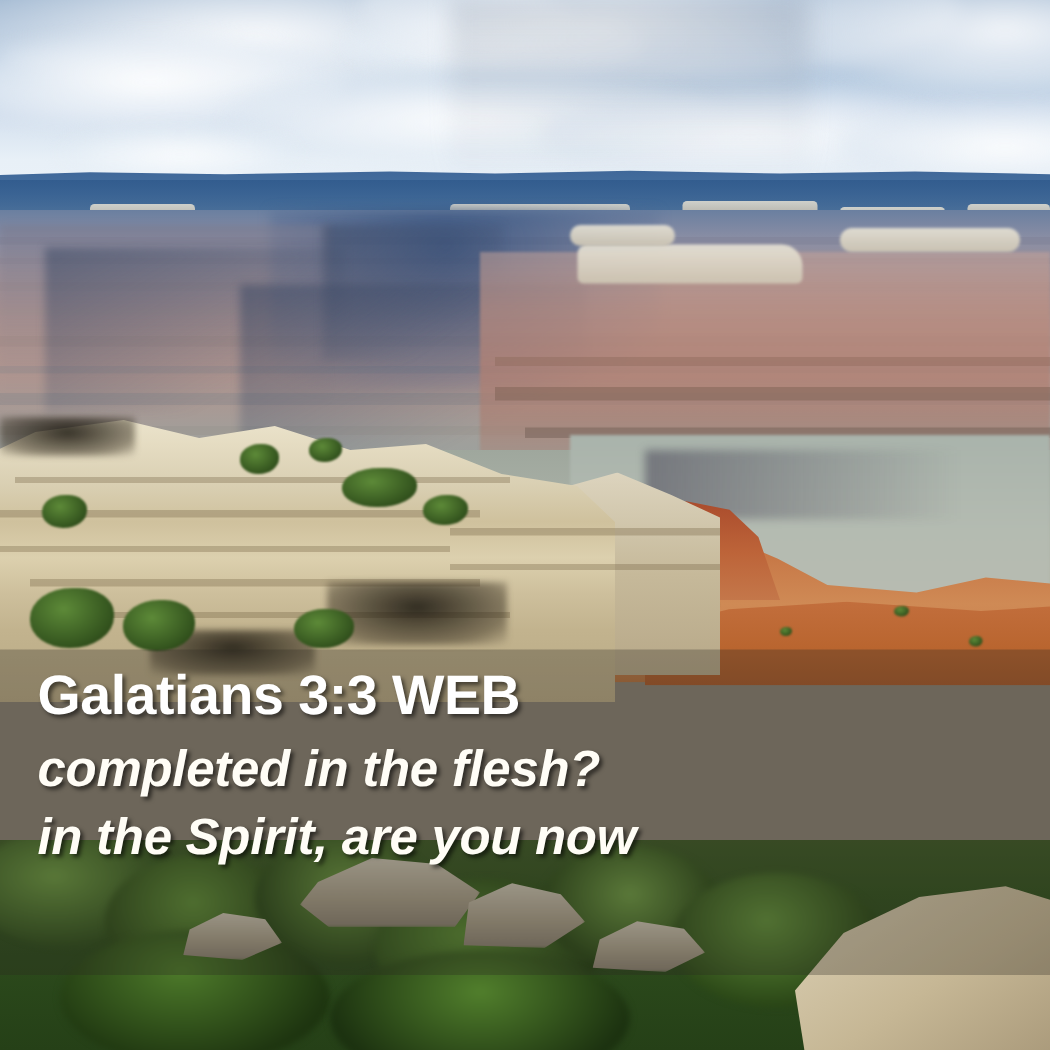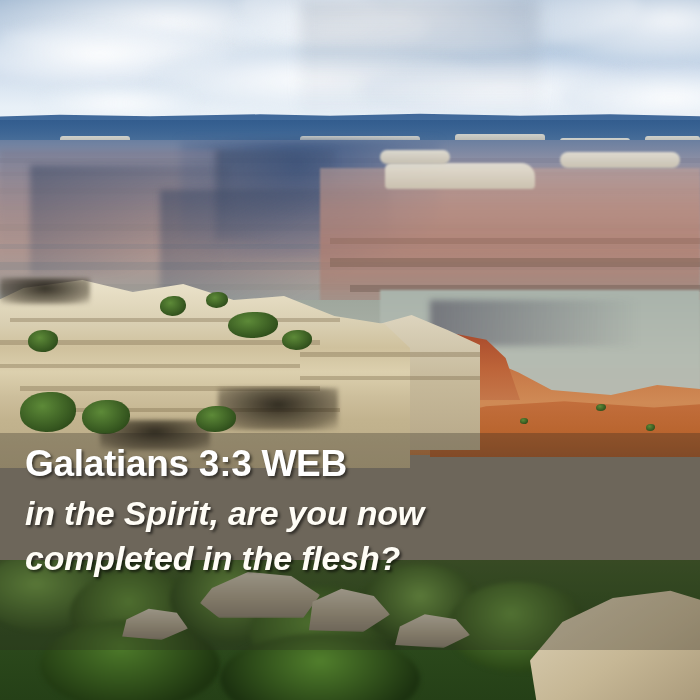--- a/index.html
+++ b/index.html
@@ -343,18 +343,18 @@
     <div class="vegrock" style="left:300px; top:26px;  width:90px;  height:46px; clip-path:polygon(14% 34%,46% 6%,82% 22%,100% 62%,70% 100%,10% 96%);"></div>
     <div class="vegrock" style="left:118px; top:46px;  width:70px;  height:34px; clip-path:polygon(12% 40%,44% 8%,84% 20%,100% 66%,62% 100%,6% 90%);"></div>
     <div class="vegrock" style="left:392px; top:52px;  width:78px;  height:36px; clip-path:polygon(10% 40%,42% 6%,82% 20%,100% 64%,66% 100%,4% 92%);"></div>
     <div class="brrock"></div>
   </div>
 
   <div class="overlay"></div>
   <div class="textwrap">
     <div class="ref">Galatians 3:3 WEB</div>
     <div class="verse">
+      <span class="vline">completed in the flesh?</span>
       <span class="vline">in the Spirit, are you now</span>
-      <span class="vline">completed in the flesh?</span>
     </div>
   </div>
 
 </div>
 
 </body></html>

